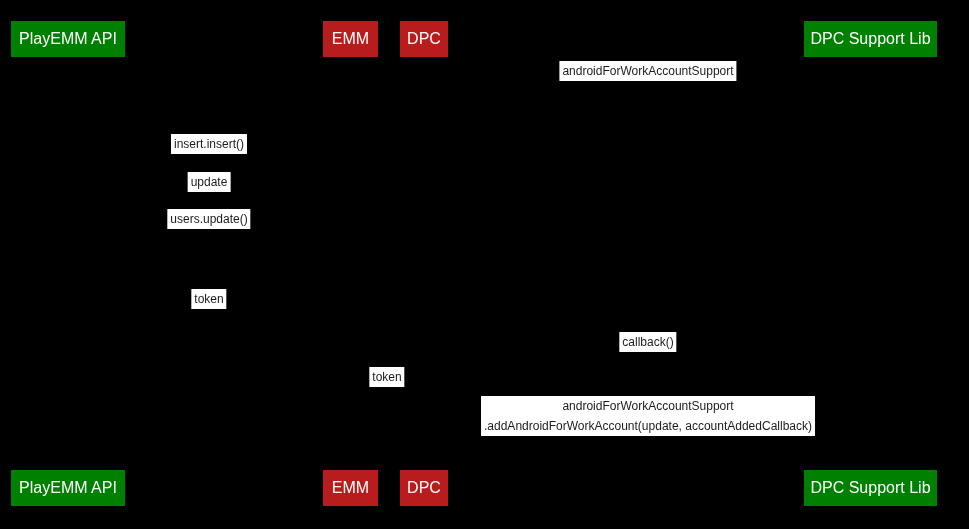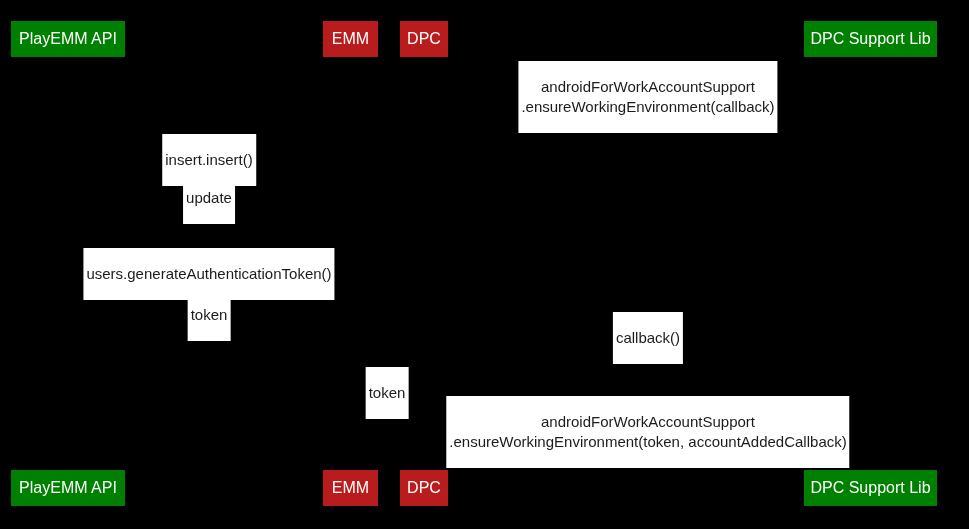--- a/index.html
+++ b/index.html
@@ -14,73 +14,72 @@
     position:absolute;height:36px;box-sizing:border-box;
     color:#fff;font-size:16px;
     display:flex;align-items:center;justify-content:center;
     white-space:nowrap;
   }
   .actor.green{background:#008000;}
   .actor.blue{background:#b91c1c;}
   .msg{
     position:absolute;transform:translateX(-50%);
     background:#ffffff;color:#1c1c1c;
-    font-size:15px;line-height:20px;
-    padding:16px 3px;text-align:center;white-space:nowrap;
+    font-size:12px;line-height:20px;
+    padding:0 3px;text-align:center;white-space:nowrap;
   }
   .msg span{display:block;}
 </style>
 </head>
 <body>
 
 <div class="stage">
 
   <div class="lifeline" style="left:67px"></div>
   <div class="lifeline" style="left:350px"></div>
   <div class="lifeline" style="left:423px"></div>
   <div class="lifeline" style="left:870px"></div>
 
   <div class="actor green" style="left:11px;top:21px;width:114px">PlayEMM API</div>
   <div class="actor blue" style="left:323px;top:21px;width:55px">EMM</div>
   <div class="actor blue" style="left:400px;top:21px;width:48px">DPC</div>
   <div class="actor green" style="left:804px;top:21px;width:133px">DPC Support Lib</div>
 
   <div class="msg" style="left:648px;top:61px">
     <span>androidForWorkAccountSupport</span>
-    <span>.ensureWorkingEnvironment(callback)</span>
   </div>
 
   <div class="msg" style="left:209px;top:134px">
     <span>insert.insert()</span>
   </div>
 
   <div class="msg" style="left:209px;top:172px">
     <span>update</span>
   </div>
 
+  <div class="msg" style="left:209px;top:209px">
+    <span>users.update()</span>
+  </div>
 
-  <div class="msg" style="left:209px;top:248px">
-    <span>users.generateAuthenticationToken()</span>
-  </div>
 
   <div class="msg" style="left:209px;top:289px">
     <span>token</span>
   </div>
 
-  <div class="msg" style="left:648px;top:312px">
+  <div class="msg" style="left:648px;top:332px">
     <span>callback()</span>
   </div>
 
   <div class="msg" style="left:387px;top:367px">
     <span>token</span>
   </div>
 
   <div class="msg" style="left:648px;top:396px">
     <span>androidForWorkAccountSupport</span>
-    <span>.ensureWorkingEnvironment(token, accountAddedCallback)</span>
+    <span>.addAndroidForWorkAccount(update, accountAddedCallback)</span>
   </div>
 
   <div class="actor green" style="left:11px;top:470px;width:114px">PlayEMM API</div>
   <div class="actor blue" style="left:323px;top:470px;width:55px">EMM</div>
   <div class="actor blue" style="left:400px;top:470px;width:48px">DPC</div>
   <div class="actor green" style="left:804px;top:470px;width:133px">DPC Support Lib</div>
 
 </div>
 
 </body></html>

